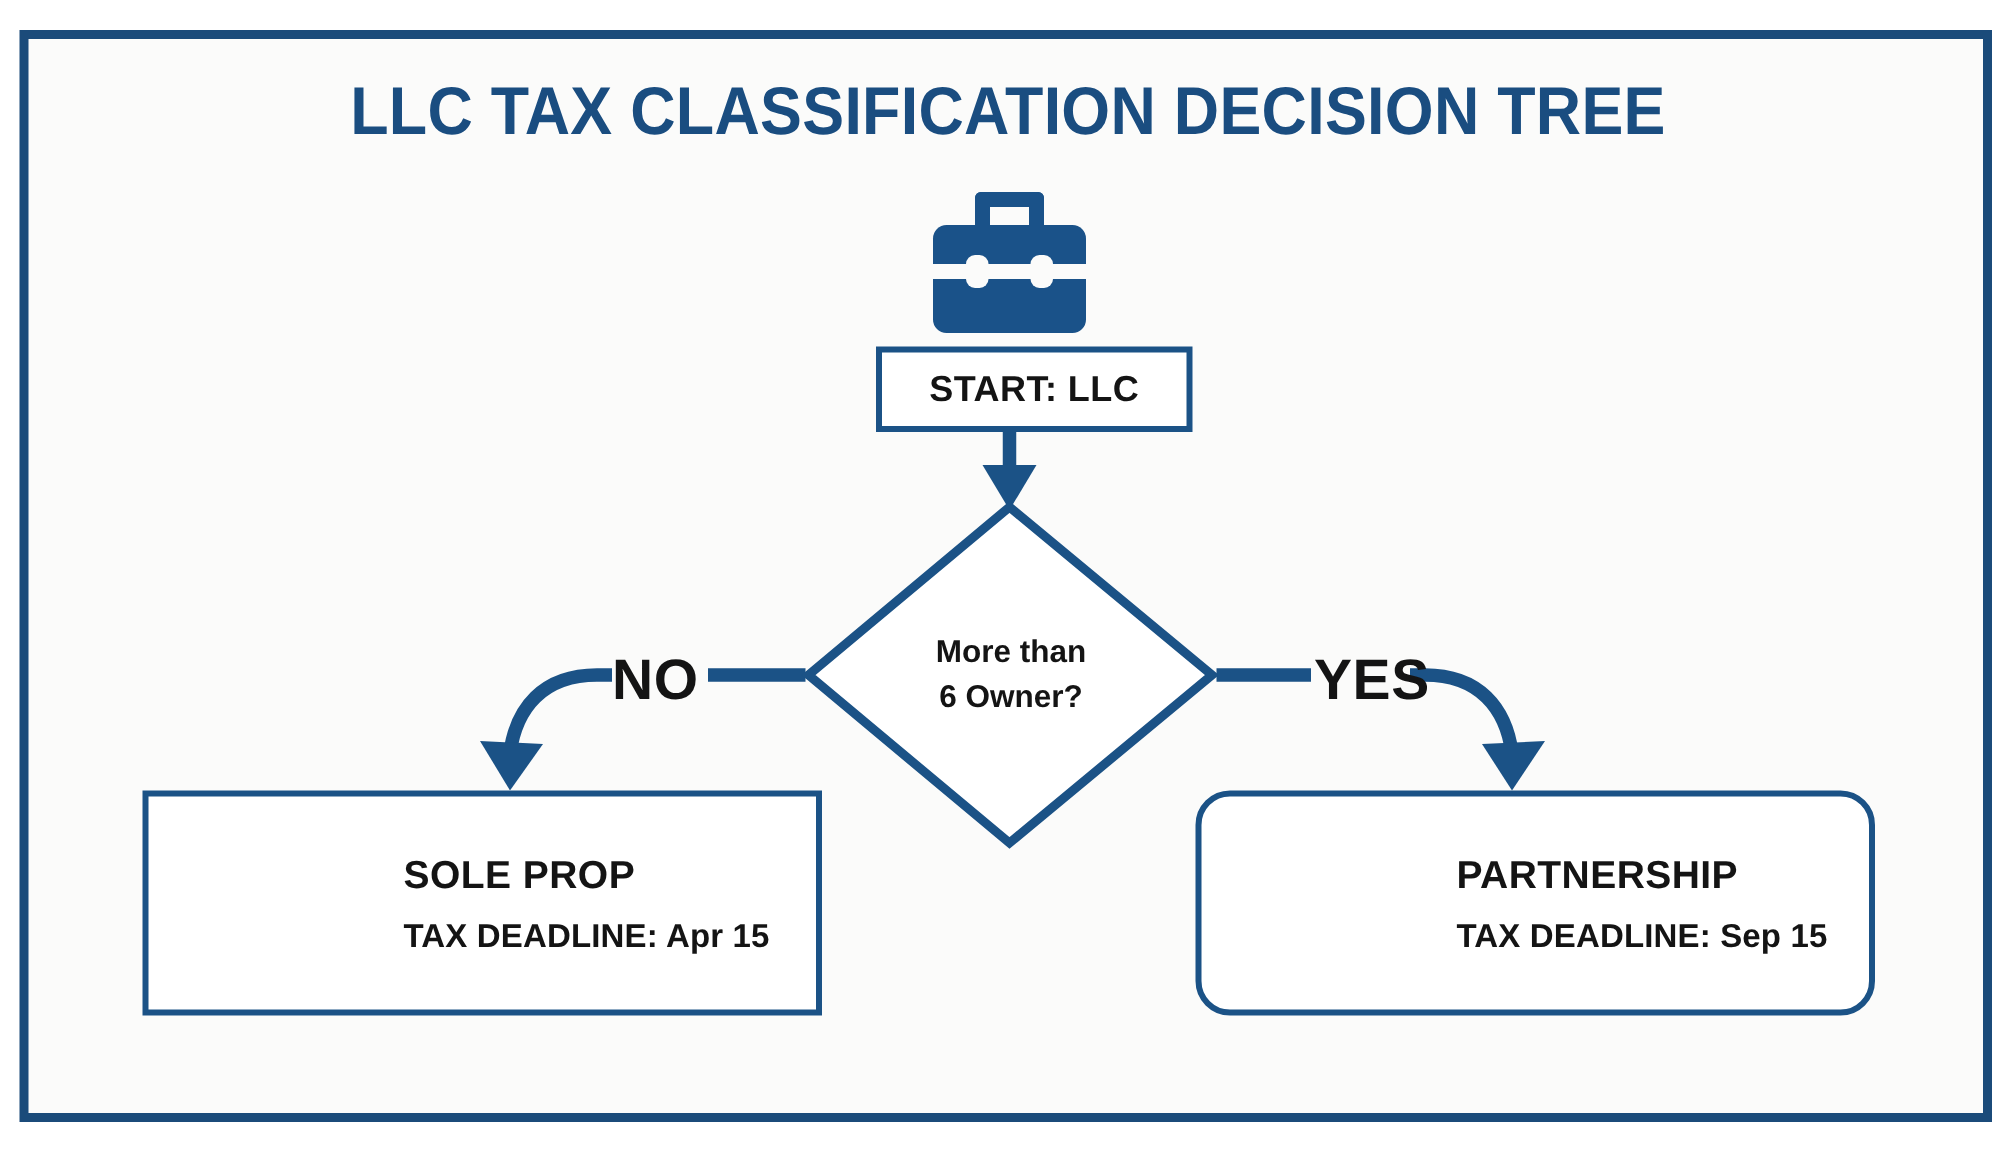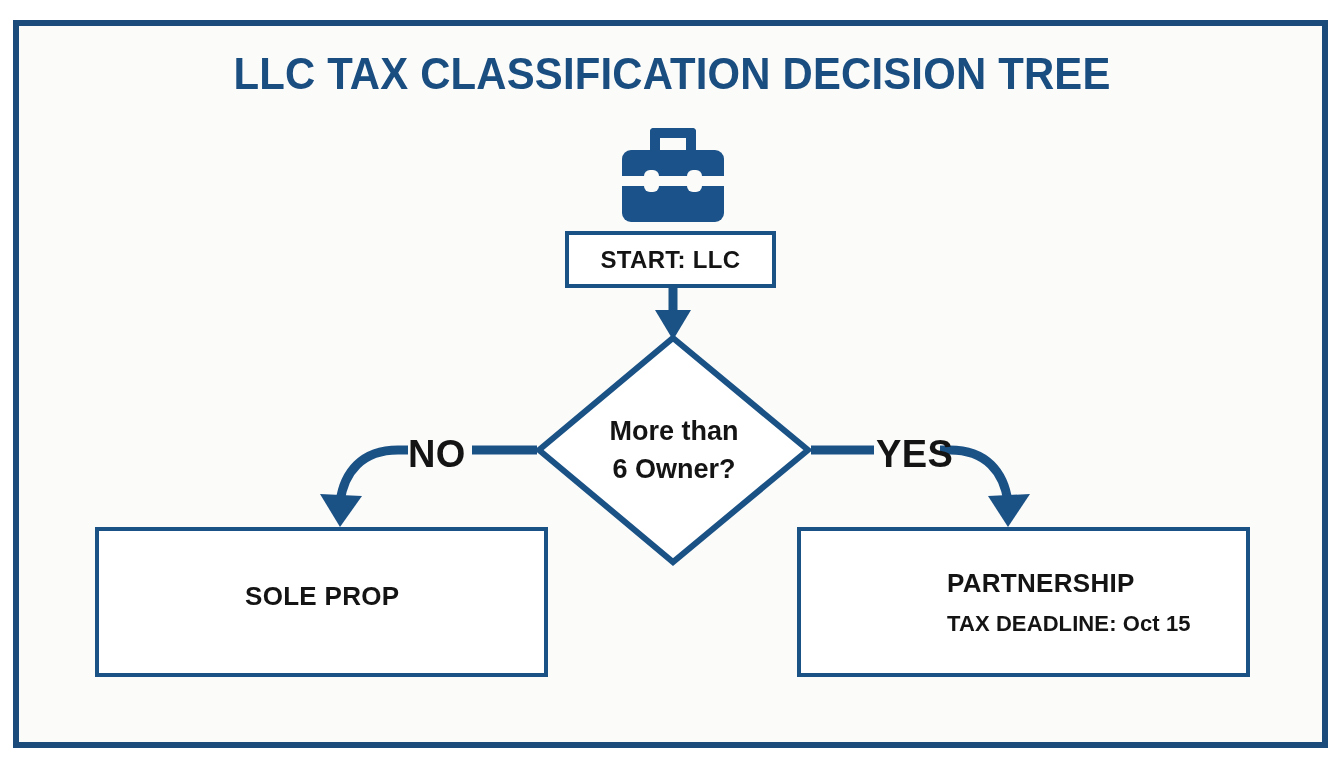--- a/index.html
+++ b/index.html
@@ -40,21 +40,21 @@
     font-weight: bold;
     letter-spacing: 0.2px;
     color: #1a4d80;
     font-family: "Liberation Sans Narrow", "Liberation Sans", sans-serif;
     transform: scaleX(0.93);
     white-space: nowrap;
   }
   
   #start-box {
     position: absolute;
-    left: 565px;
+    left: 584px;
     top: 231px;
     width: 211px;
     height: 57px;
     box-sizing: border-box;
     border: 4px solid #1b5286;
     background: #ffffff;
     display: flex;
     align-items: center;
     justify-content: center;
   }
@@ -75,37 +75,38 @@
   #diamond-text {
     position: absolute;
     left: 0;
     top: 0;
     width: 274px;
     height: 230px;
     display: flex;
     flex-direction: column;
     align-items: center;
     justify-content: center;
-    font-size: 27px;
+    font-size: 21px;
     font-weight: bold;
     color: #141414;
     line-height: 1.42;
     text-align: center;
   }
   
   .outcome-box {
     position: absolute;
     box-sizing: border-box;
     border: 4px solid #1b5286;
     background: #ffffff;
     display: flex;
     align-items: center;
+    padding-left: 24px;
   }
   #sole-box  { left: 95px;  top: 527px; width: 453px; height: 150px; }
-  #part-box  { left: 797px; top: 527px; width: 453px; height: 150px; }
+  #part-box  { left: 797px; top: 527px; width: 453px; height: 150px; border-radius: 23px; }
   .outcome-icon {
     position: relative;
     width: 104px;
     height: 100px;
     flex: 0 0 104px;
     margin-left: 28px;
   }
   .outcome-text { margin-left: 14px; }
   .outcome-title {
     font-size: 26px;
@@ -220,24 +221,25 @@
     </div>
   </div>
 
   <div class="branch-label" id="label-no">NO</div>
   <div class="branch-label" id="label-yes">YES</div>
 
   <div class="outcome-box" id="sole-box">
     <div class="outcome-icon"></div>
     <div class="outcome-text">
       <div class="outcome-title">SOLE PROP</div>
+      <div class="outcome-deadline">TAX DEADLINE: Apr 15</div>
     </div>
   </div>
 
   <div class="outcome-box" id="part-box">
     <div class="outcome-icon"></div>
     <div class="outcome-text">
       <div class="outcome-title">PARTNERSHIP</div>
-      <div class="outcome-deadline">TAX DEADLINE: Oct 15</div>
+      <div class="outcome-deadline">TAX DEADLINE: Sep 15</div>
     </div>
   </div>
 
 </div>
 
 </body></html>

